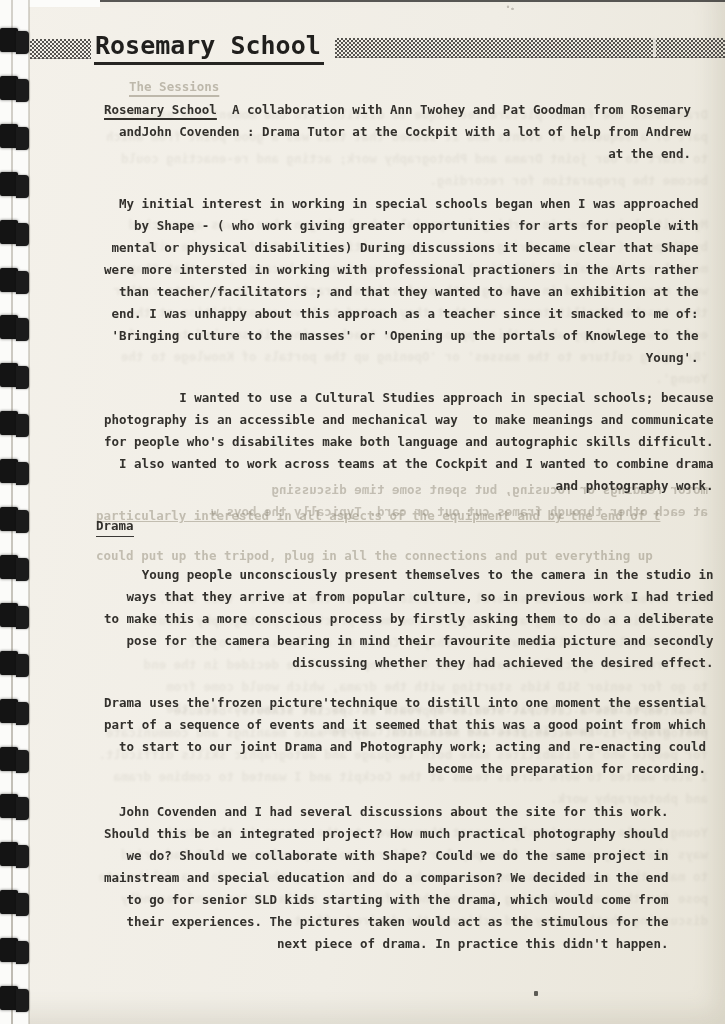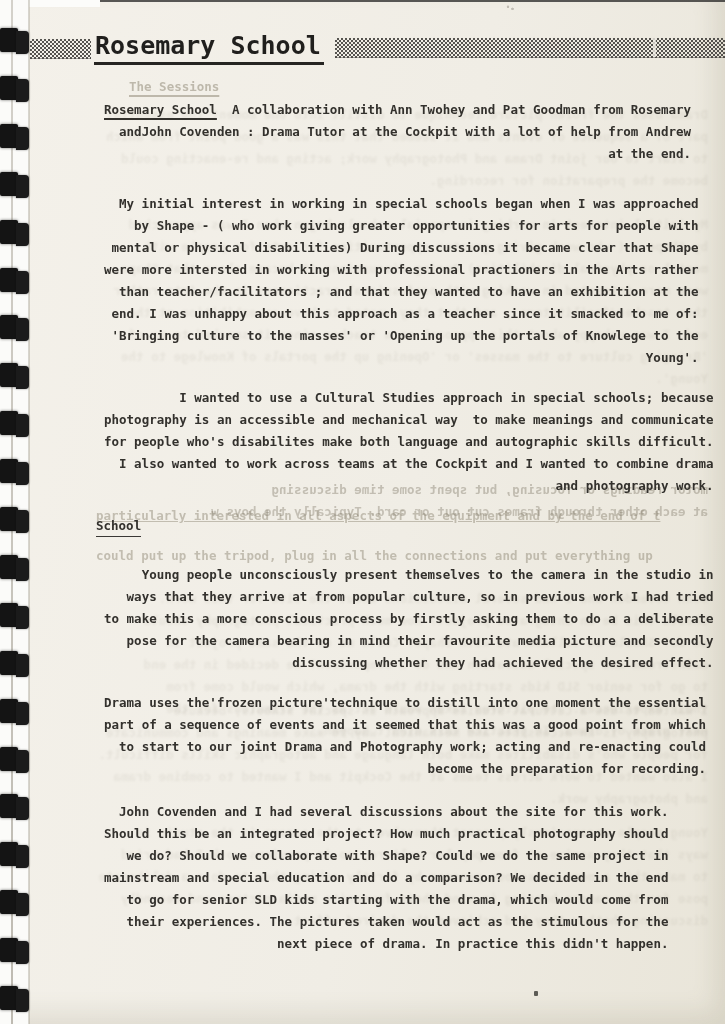--- a/index.html
+++ b/index.html
@@ -156,21 +156,21 @@
 end. I was unhappy about this approach as a teacher since it smacked to me of:
 'Bringing culture to the masses' or 'Opening up the portals of Knowlege to the
 Young'.</p>
 
     <p class="para" style="top:387px">I wanted to use a Cultural Studies approach in special schools; because
 photography is an accessible and mechanical way  to make meanings and communicate
 for people who's disabilites make both language and autographic skills difficult.
 I also wanted to work across teams at the Cockpit and I wanted to combine drama
 and photography work.</p>
 
-    <h2 class="subhead">School</h2>
+    <h2 class="subhead">Drama</h2>
 
     <p class="para" style="top:564px">Young people unconsciously present themselves to the camera in the studio in
 ways that they arrive at from popular culture, so in previous work I had tried
 to make this a more conscious process by firstly asking them to do a a deliberate
 pose for the camera bearing in mind their favourite media picture and secondly
 discussing whether they had achieved the desired effect.</p>
 
     <p class="para" style="top:692px">Drama uses the'frozen picture'technique to distill into one moment the essential
 part of a sequence of events and it seemed that this was a good point from which
 to start to our joint Drama and Photography work; acting and re-enacting could

